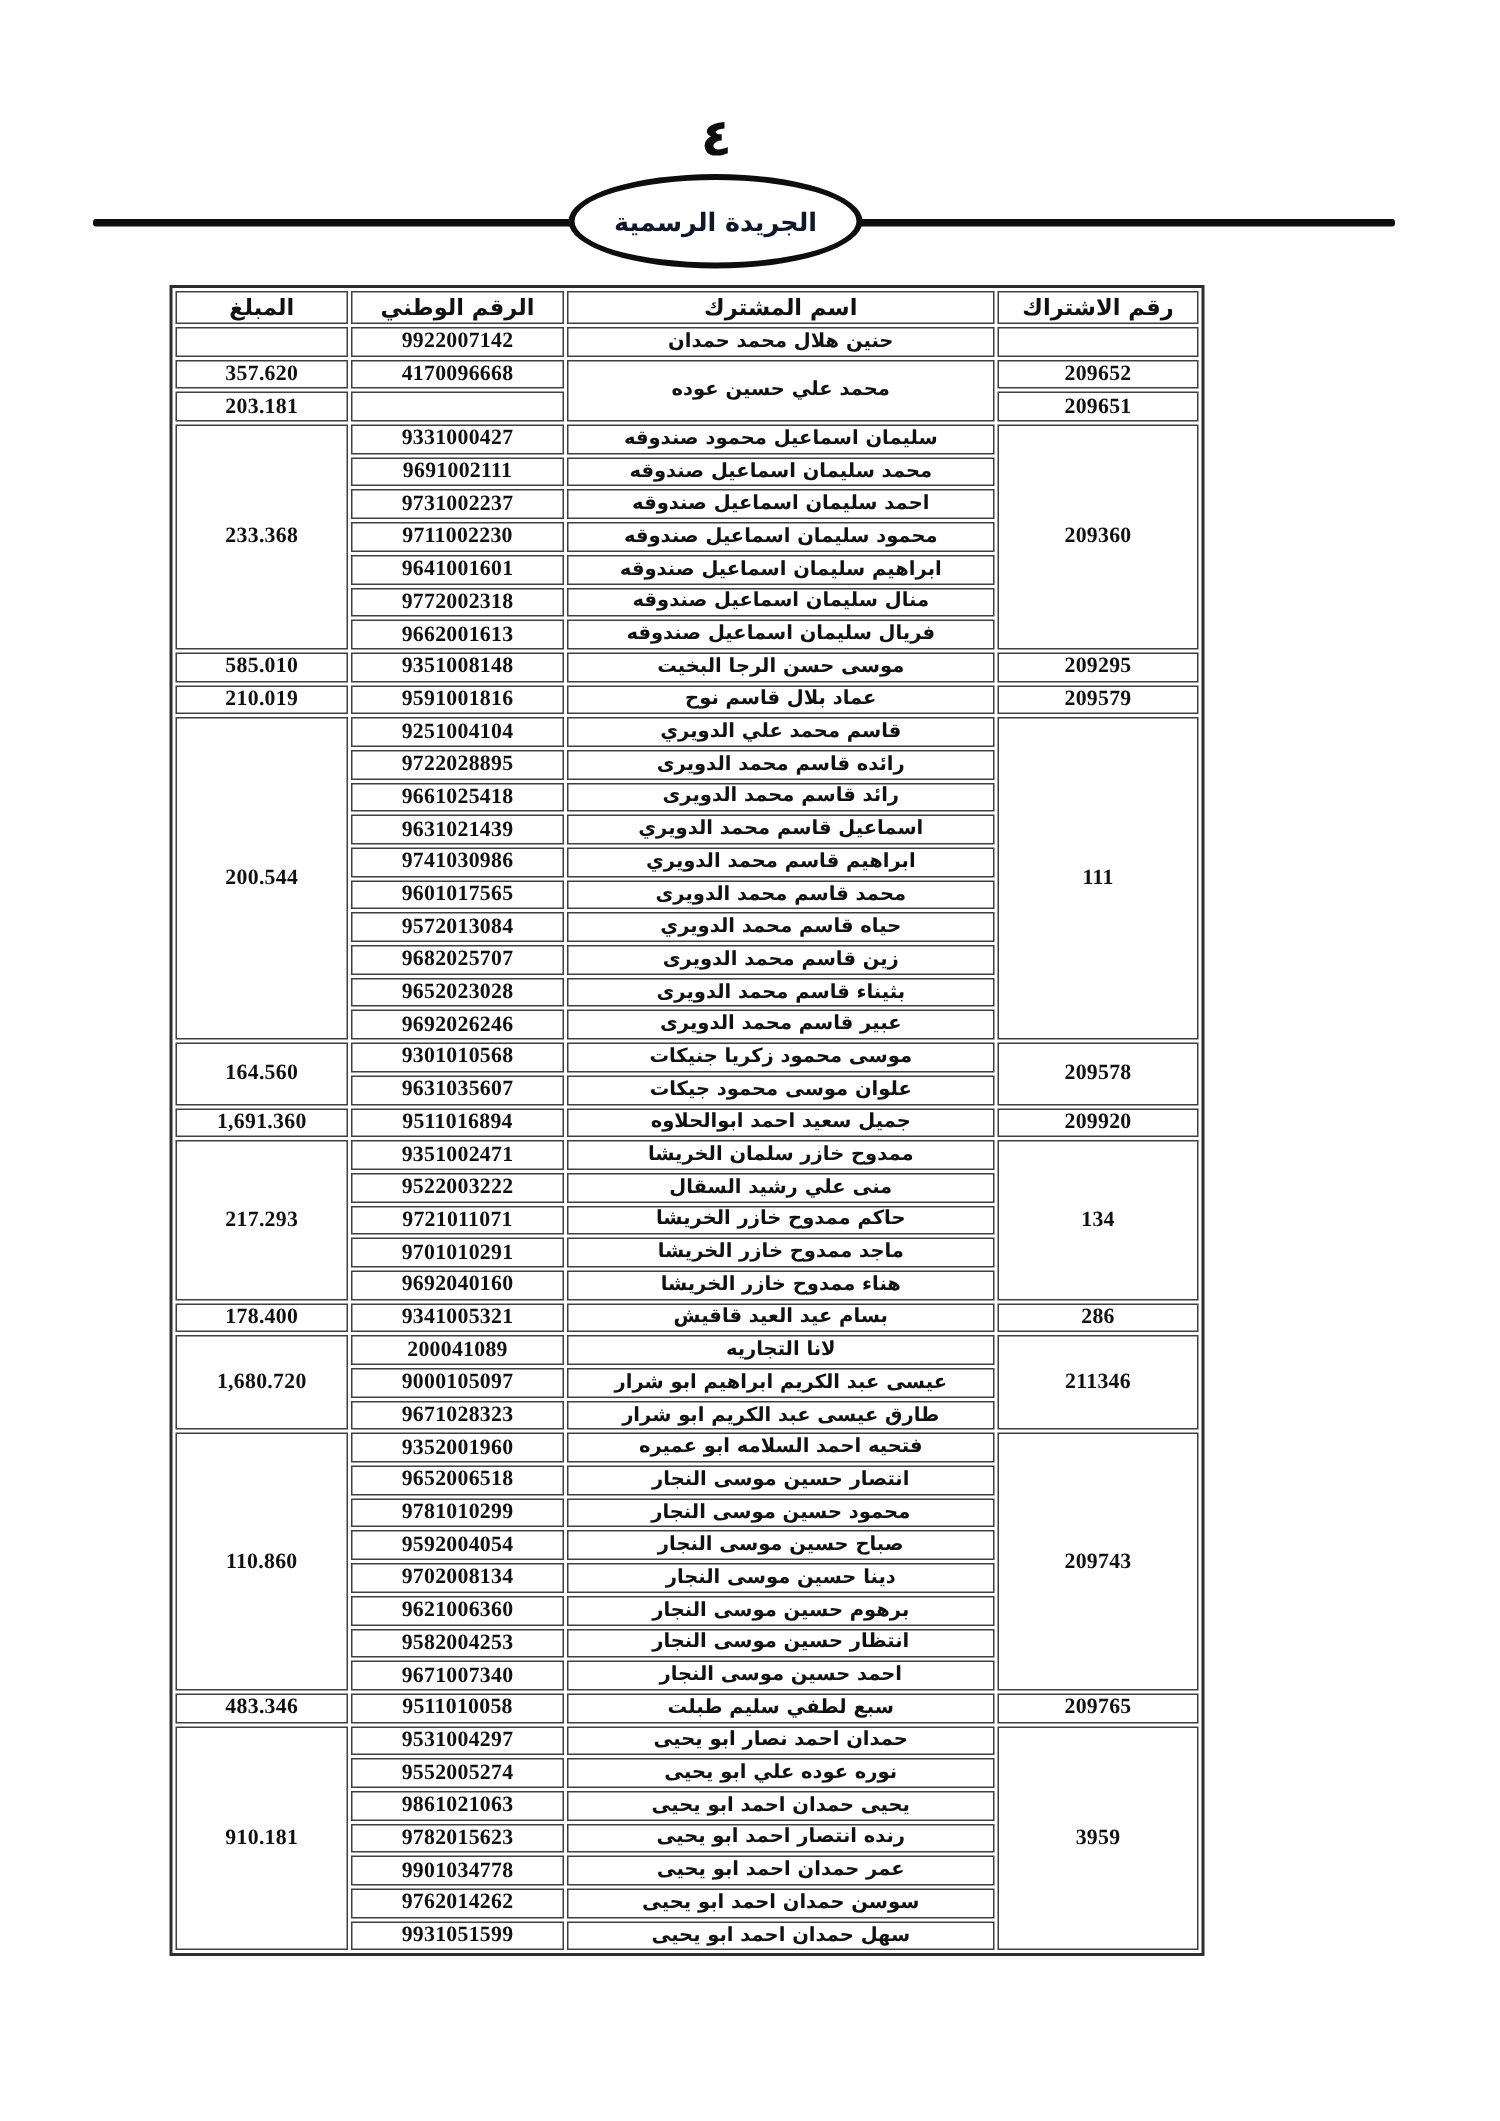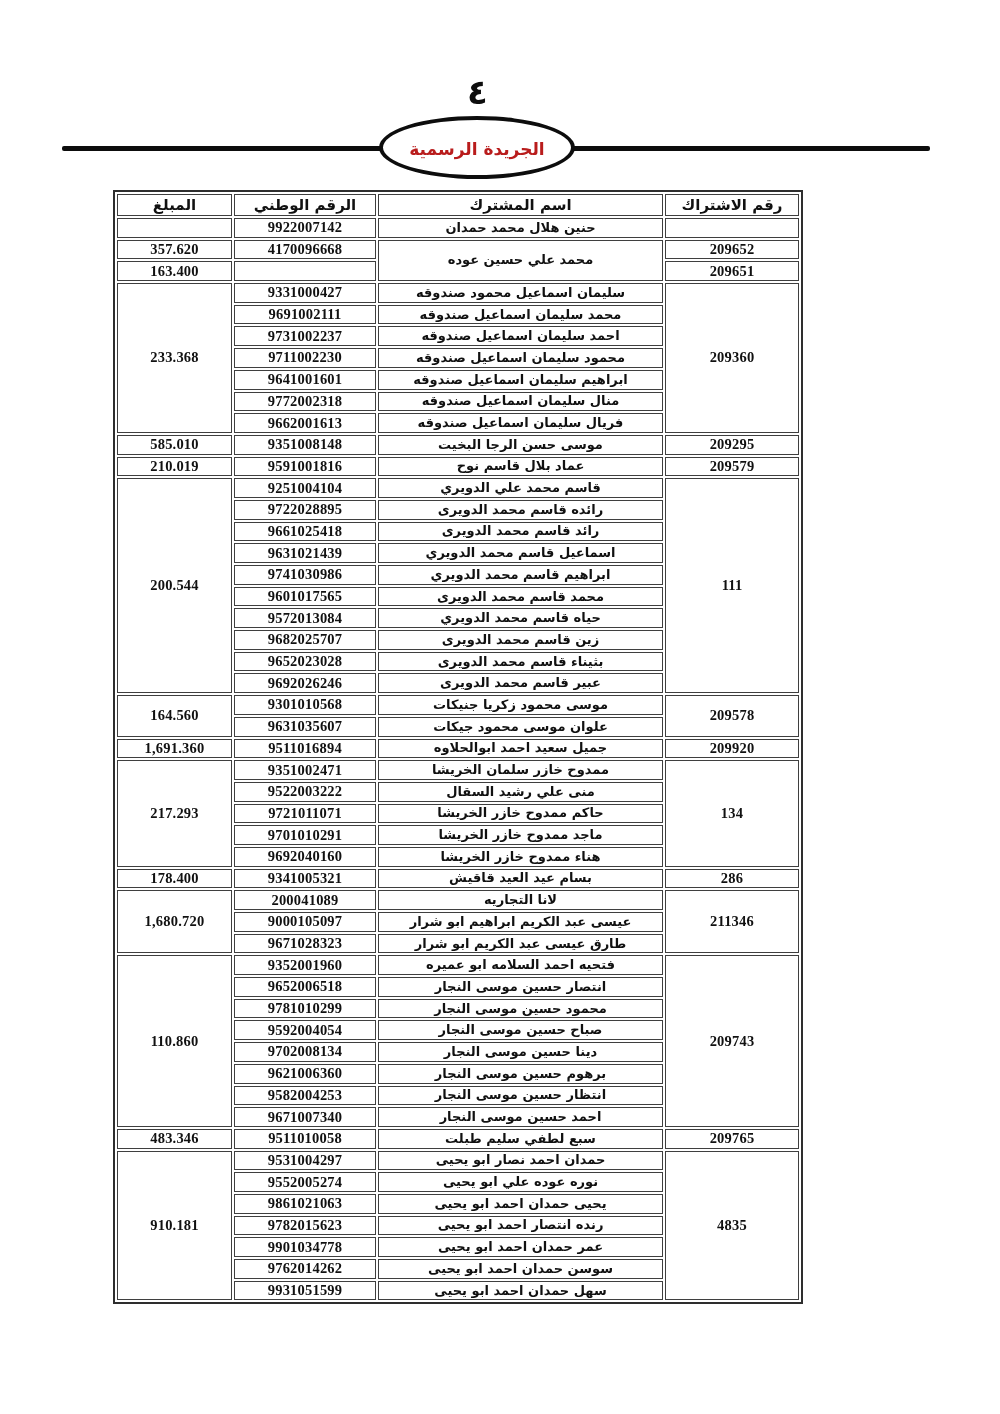--- a/index.html
+++ b/index.html
@@ -25,21 +25,21 @@
   }
   #banner-ellipse{
     position:absolute;top:116px;left:379px;
     width:188px;height:55px;
     background:#ffffff;
     border:4.5px solid #0d0d0d;
     border-radius:50%;
     display:flex;align-items:center;justify-content:center;
   }
   #banner-ellipse .banner-title{
-    font-size:17px;font-weight:bold;color:#b91c1c;
+    font-size:17px;font-weight:bold;color:#0f172a;
     padding-top:2px;
     white-space:nowrap;
   }
   
   #table-wrap{
     position:absolute;top:190px;left:113px;width:676px;
   }
   table.gazette{
     width:100%;
     direction:rtl;
@@ -117,21 +117,21 @@
           </tr>
           <tr>
             <td class="num">209652</td>
             <td rowspan="2" class="name merged">محمد علي حسين عوده</td>
             <td class="num">4170096668</td>
             <td class="num">357.620</td>
           </tr>
           <tr>
             <td class="num">209651</td>
             <td class="num"></td>
-            <td class="num">163.400</td>
+            <td class="num">203.181</td>
           </tr>
           <tr>
             <td rowspan="7" class="num merged">209360</td>
             <td class="name">سليمان اسماعيل محمود صندوقه</td>
             <td class="num">9331000427</td>
             <td rowspan="7" class="num merged">233.368</td>
           </tr>
           <tr>
             <td class="name">محمد سليمان اسماعيل صندوقه</td>
             <td class="num">9691002111</td>
@@ -302,21 +302,21 @@
             <td class="name">احمد حسين موسى النجار</td>
             <td class="num">9671007340</td>
           </tr>
           <tr>
             <td class="num">209765</td>
             <td class="name">سبع لطفي سليم طبلت</td>
             <td class="num">9511010058</td>
             <td class="num">483.346</td>
           </tr>
           <tr>
-            <td rowspan="7" class="num merged">4835</td>
+            <td rowspan="7" class="num merged">3959</td>
             <td class="name">حمدان احمد نصار ابو يحيى</td>
             <td class="num">9531004297</td>
             <td rowspan="7" class="num merged">910.181</td>
           </tr>
           <tr>
             <td class="name">نوره عوده علي ابو يحيى</td>
             <td class="num">9552005274</td>
           </tr>
           <tr>
             <td class="name">يحيى حمدان احمد ابو يحيى</td>

